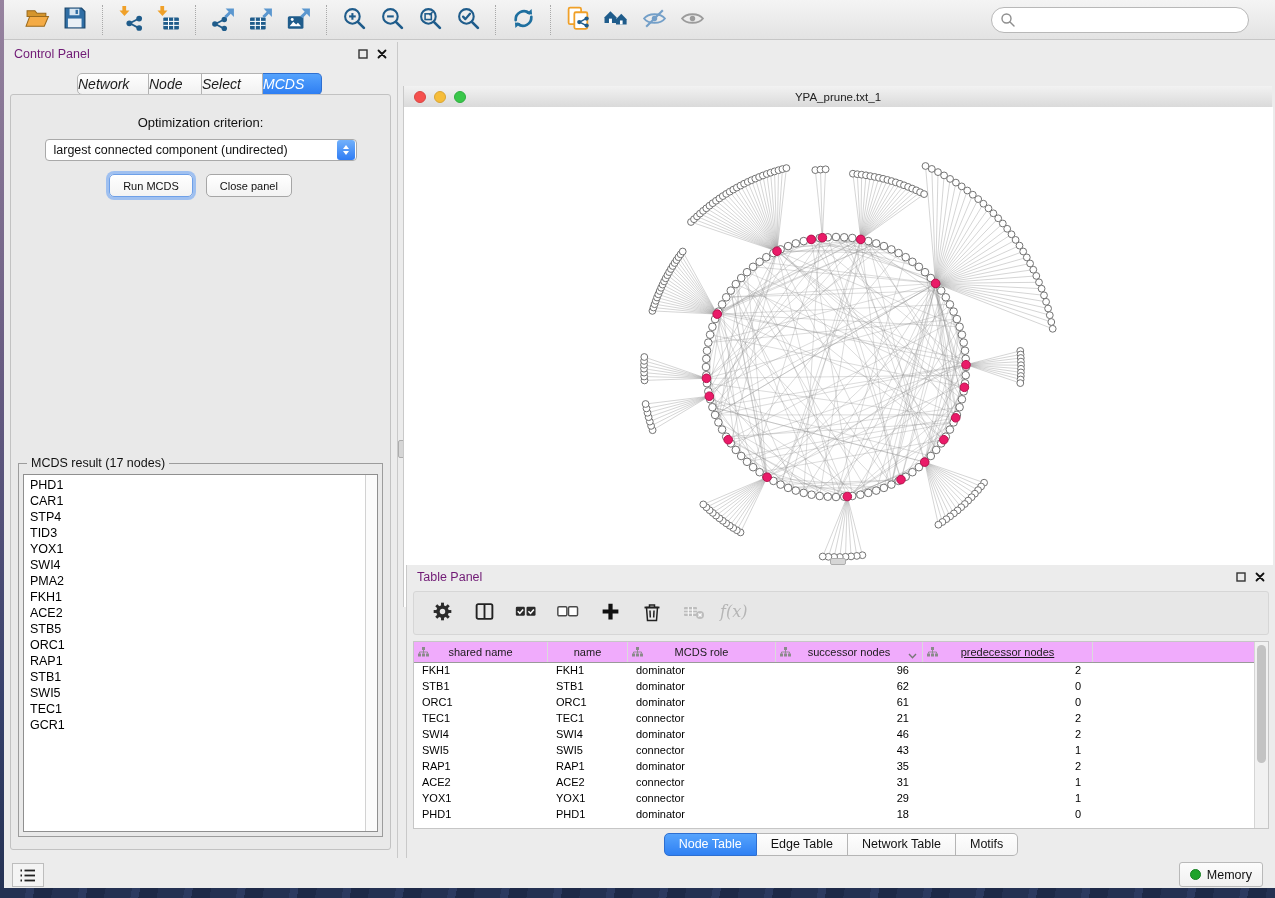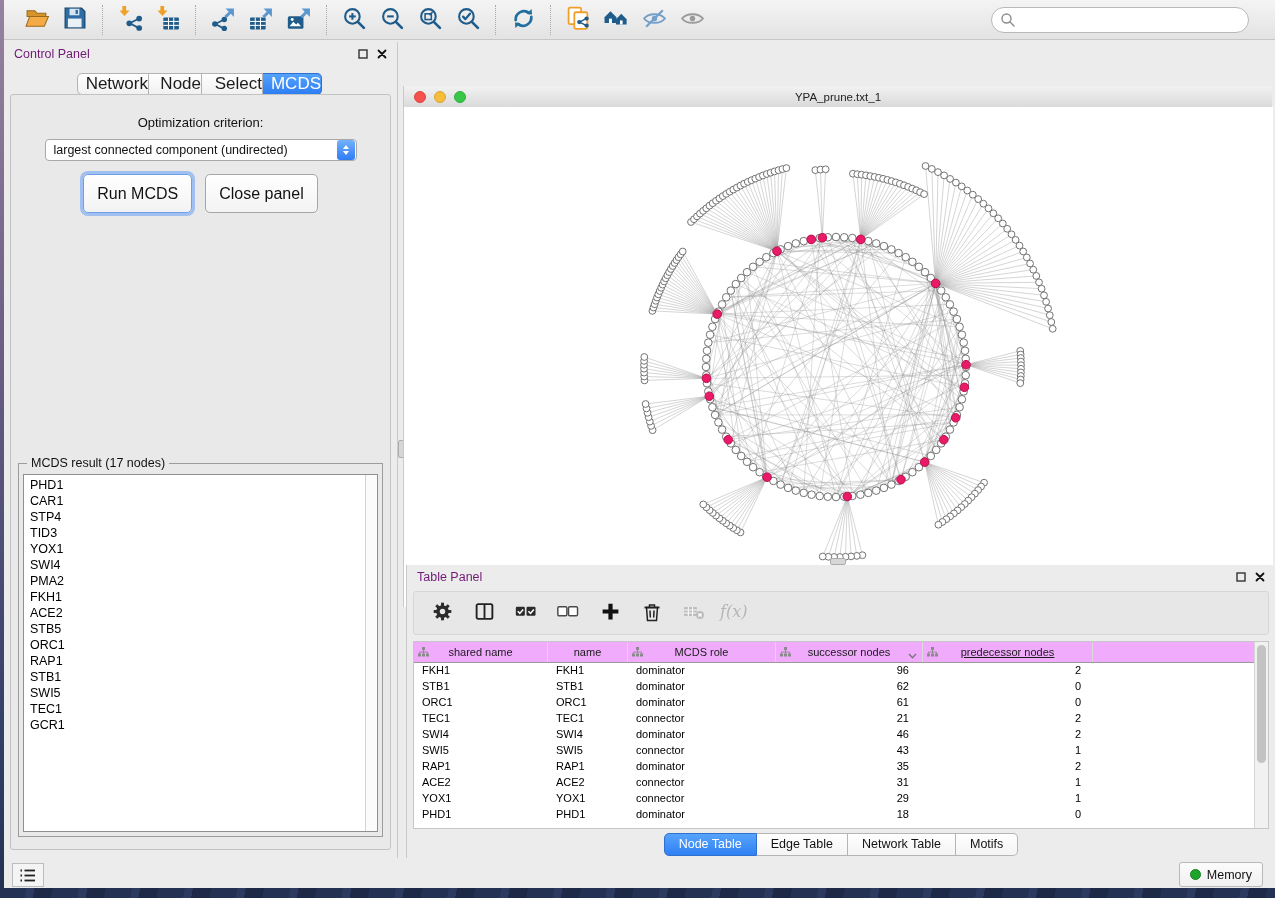--- a/index.html
+++ b/index.html
@@ -27,38 +27,38 @@
 
   
   .control-panel{position:absolute;left:0;top:42px;width:394px;height:816px;background:#ececec;
        border-right:1px solid #c9c9c9;box-sizing:border-box;}
   .panel-titlebar{position:absolute;left:0;top:0;right:0;height:24px;font-size:12.5px;color:#701a75;
        display:flex;align-items:center;padding:0 10px;box-sizing:border-box;}
   .panel-titlebar .pt-label{flex:1;}
   .win-ctl{display:flex;gap:9px;align-items:center;}
   .win-ctl span{display:flex;}
   .ctab-row{position:absolute;left:73px;top:31px;height:22px;display:flex;}
-  .ctab{height:20px;line-height:20px;font-size:17px;text-align:right;color:#1c1c1c;
-       background:linear-gradient(#fefefe,#f1f1f1);border:1px solid #b3b3b3;border-left:none;box-sizing:content-box;}
+  .ctab{height:20px;line-height:20px;font-size:14px;text-align:left;color:#1c1c1c;
+       background:linear-gradient(#fefefe,#f1f1f1);border:1px solid #b3b3b3;border-left:none;box-sizing:content-box;font-style:italic;}
   .ctab:first-child{border-left:1px solid #b3b3b3;border-radius:5px 0 0 5px;}
   .ctab:last-child{border-radius:0 5px 5px 0;}
   .ctab.sel{background:linear-gradient(#55a3fd,#2e7ef2);color:#fff;border-color:#2e6fd0;}
   .ctab-content{position:absolute;left:6px;right:6px;top:52px;bottom:8px;background:#e9e9e9;
        border:1px solid #c2c2c2;border-radius:3px;}
   .opt-label{margin-top:20px;text-align:center;font-size:13px;color:#111;}
   .dropdown{margin:9px auto 0;width:312px;height:22px;background:#fff;border:1px solid #a9a9a9;
        border-radius:4px;display:flex;align-items:center;position:relative;box-sizing:border-box;}
   .dd-text{flex:1;font-size:12.5px;padding-left:8px;color:#111;white-space:nowrap;overflow:hidden;}
   .dd-stepper{width:18px;height:20px;border-radius:3px;background:linear-gradient(#72b1fb,#2f7cf4);
        margin-right:1px;display:flex;flex-direction:column;align-items:center;justify-content:center;gap:2px;}
   .dd-stepper i{display:block;width:0;height:0;border-left:3.5px solid transparent;border-right:3.5px solid transparent;}
   .dd-stepper .up{border-bottom:4px solid #fff;}
   .dd-stepper .dn{border-top:4px solid #fff;}
   .btn-row{margin-top:13px;display:flex;justify-content:center;gap:13px;}
-  .mac-btn{height:39px;padding:0 13px;font-size:16px;color:#111;background:linear-gradient(#ffffff,#f3f3f3);
+  .mac-btn{height:23px;padding:0 13px;font-size:11px;color:#111;background:linear-gradient(#ffffff,#f3f3f3);
        border:1px solid #a6a6a6;border-radius:5px;font-family:inherit;}
   .mac-btn.focus{box-shadow:0 0 0 3px rgba(110,165,245,.6);border-color:#6ea0e8;}
   .result-group{position:absolute;left:7px;right:7px;top:368px;bottom:12px;border:1px solid #9c9c9c;}
   .result-legend{position:absolute;top:-8px;left:8px;background:#e9e9e9;padding:0 4px;font-size:12.5px;color:#111;}
   .result-list{position:absolute;left:4px;right:4px;top:10px;bottom:4px;background:#fff;border:1px solid #8f8f8f;
        overflow:hidden;padding-top:2px;}
   .result-item{font-size:12.5px;line-height:16px;padding-left:6px;color:#000;}
   .result-scroll{position:absolute;right:5px;top:11px;bottom:5px;width:11px;background:#fbfbfb;border-left:1px solid #d2d2d2;}
 
   .splitter-v-grip{position:absolute;left:394px;top:440px;width:8px;height:18px;background:#d6d6d6;

